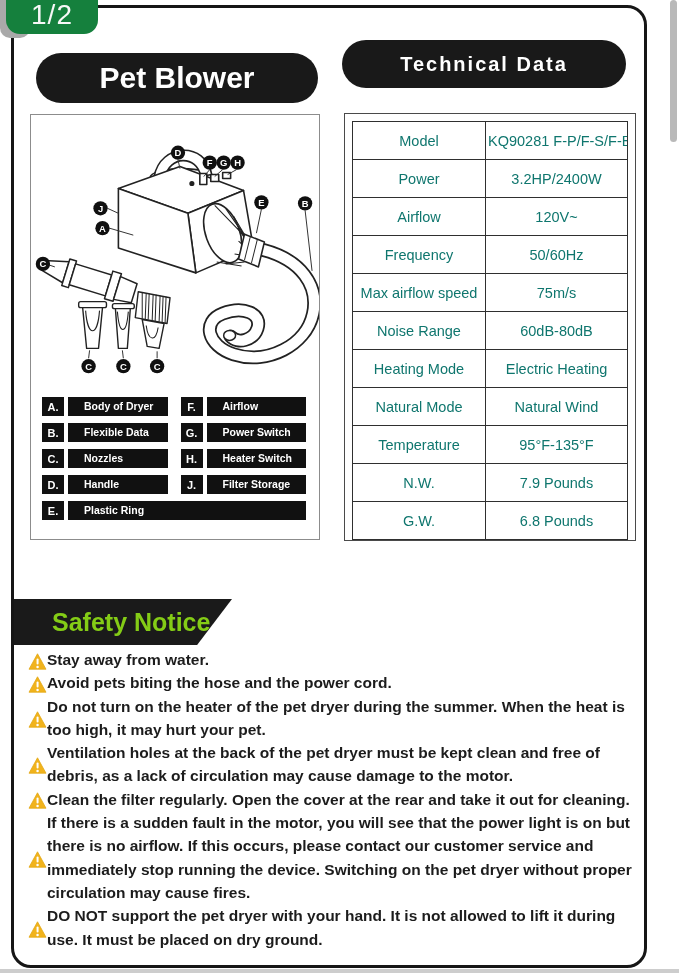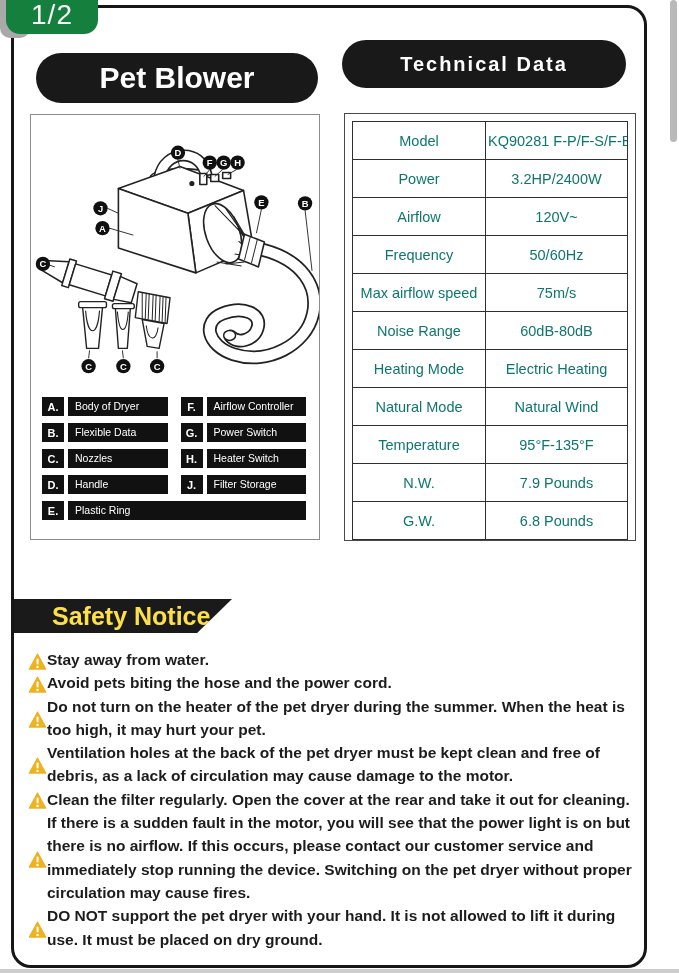--- a/index.html
+++ b/index.html
@@ -48,41 +48,41 @@
     display:grid;grid-template-columns:1fr 1fr;column-gap:13px;row-gap:7px;
   }
   .legend-item{display:flex;gap:4px;}
   .legend-item.full{grid-column:1 / -1;}
   .legend-key{
     width:22px;height:19px;background:#111;color:#fff;flex:0 0 22px;
     font-size:11px;font-weight:700;display:flex;align-items:center;justify-content:center;
   }
   .legend-bar{
     flex:1;height:19px;background:#111;color:#fff;
-    font-size:10.5px;font-weight:400;line-height:19px;padding-left:7px;
+    font-size:10.5px;font-weight:700;line-height:19px;padding-left:16px;
   }
 
   
   .table-wrap{
     left:344px;top:113px;width:292px;height:428px;
     border:1px solid #4a4a4a;box-sizing:border-box;padding:7px;background:#fff;
   }
   table.spec{border-collapse:collapse;width:100%;height:100%;table-layout:fixed;}
   table.spec td{
     border:1px solid #2f2f2f;text-align:center;vertical-align:middle;
     font-size:14.5px;color:#0f766e;padding:0 2px;height:37px;overflow:hidden;white-space:nowrap;
   }
   td.spec-label{width:128px;}
   td.spec-value{font-size:14px;}
 
   
   .safety-banner{
-    left:14px;top:599px;width:218px;height:34px;background:#1a1a1a;
+    left:14px;top:599px;width:218px;height:46px;background:#1a1a1a;
     clip-path:polygon(0 0,100% 0,84% 100%,0 100%);
-    color:#fde047;font-size:25px;font-weight:700;
+    color:#84cc16;font-size:25px;font-weight:700;
     display:flex;align-items:center;padding-left:38px;box-sizing:border-box;
   }
   .safety-list{left:28px;top:648px;width:614px;}
   .safety-item{display:flex;align-items:center;font-weight:bold;}
   .safety-icon{flex:0 0 19px;margin-top:3px;}
   .safety-text{font-size:15.5px;line-height:23.3px;color:#1c1c1c;}
 
   
   svg text.callout{font-family:"Liberation Sans",sans-serif;font-size:9.5px;font-weight:700;fill:#fff;text-anchor:middle;}
 </style>

